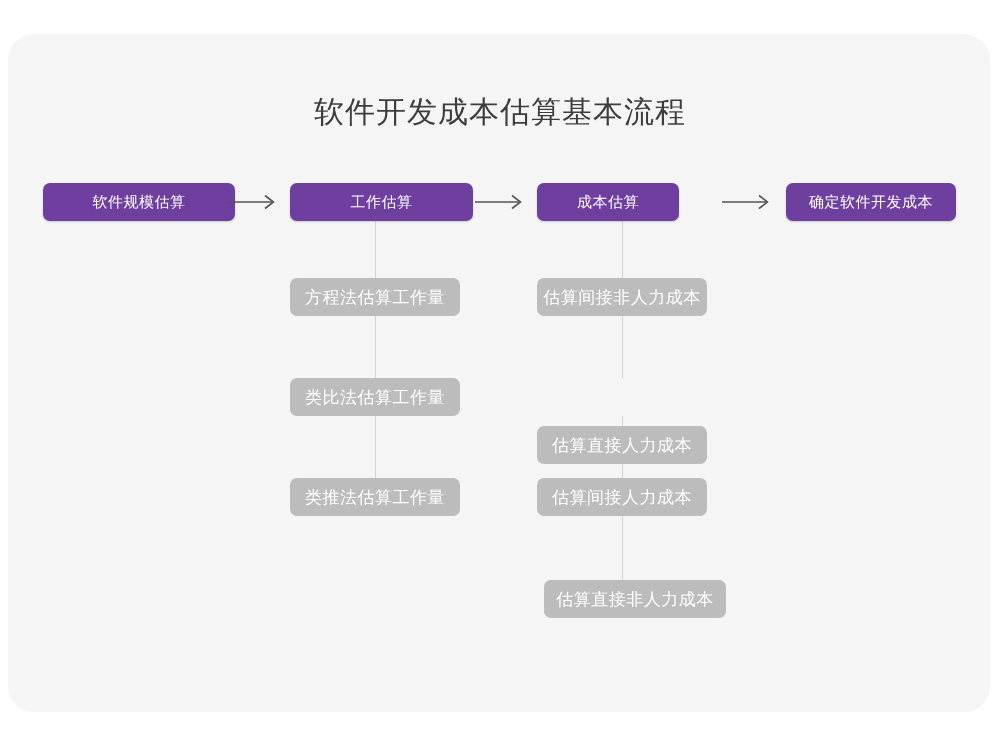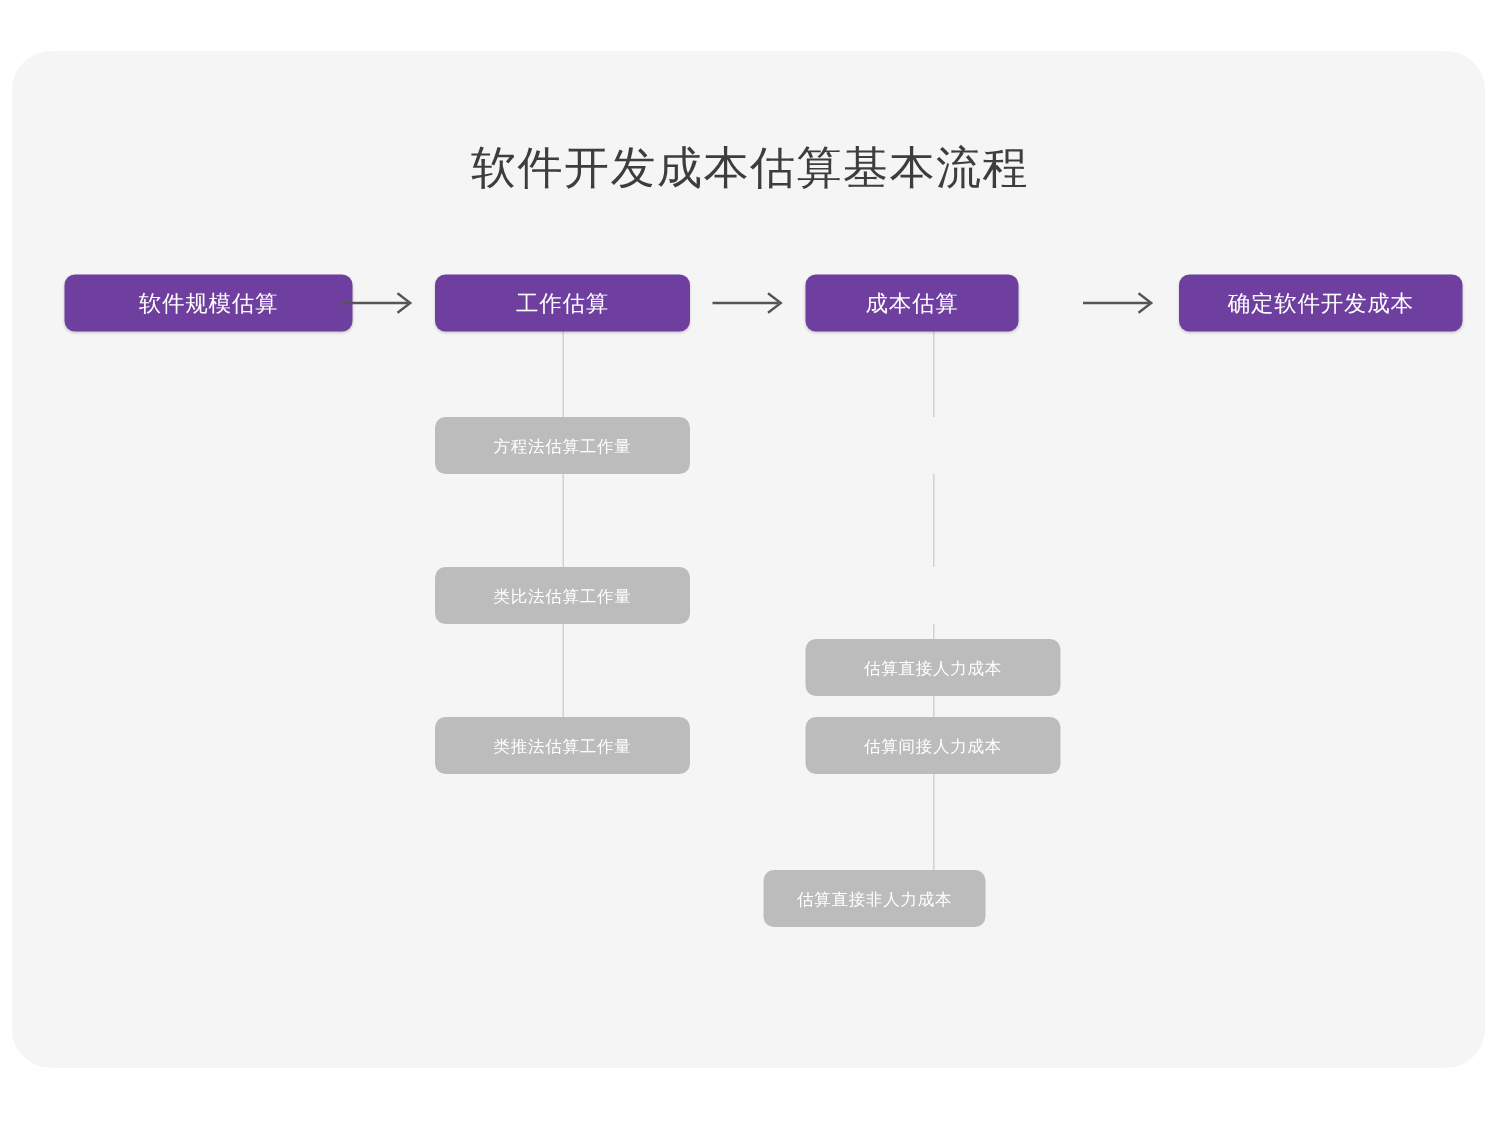--- a/index.html
+++ b/index.html
@@ -58,21 +58,21 @@
     white-space: nowrap;
     height: 38px;
   }
   .node.primary {
     background: #6f3fa0;
     box-shadow: 0 1px 2px rgba(0,0,0,0.18);
   }
   .node.secondary {
     background: #bcbcbc;
     color: #ffffff;
-    font-size: 11px;
+    font-size: 17px;
   }
 
   
   .vline {
     position: absolute;
     width: 1px;
     background: #d2d2d2;
   }
 
   
@@ -98,29 +98,29 @@
 
   <div class="vline" style="left:622px; top:220px;  height:58px;"></div>
   <div class="vline" style="left:622px; top:316px;  height:62px;"></div>
   <div class="vline" style="left:622px; top:416px;  height:62px;"></div>
   <div class="vline" style="left:622px; top:516px;  height:64px;"></div>
 
   <div class="node primary" style="left:43px;  top:183px; width:192px;">
     <span>软件规模估算</span>
   </div>
 
-  <div class="node primary" style="left:290px; top:183px; width:170px;">
+  <div class="node primary" style="left:290px; top:183px; width:183px;">
     <span>工作估算</span>
   </div>
 
   <div class="node primary" style="left:537px; top:183px; width:142px;">
     <span>成本估算</span>
   </div>
 
-  <div class="node primary" style="left:786px; top:183px; width:189px;">
+  <div class="node primary" style="left:786px; top:183px; width:170px;">
     <span>确定软件开发成本</span>
   </div>
 
   <div class="arrow" style="left:226px; top:192px;">
     <svg width="56" height="20" viewBox="0 0 56 20">
       <line x1="2" y1="10" x2="46" y2="10" stroke="#555555" stroke-width="1.6"></line>
       <polyline points="39,3.5 47.5,10 39,16.5" fill="none" stroke="#555555" stroke-width="1.6"></polyline>
     </svg>
   </div>
 
@@ -143,26 +143,29 @@
   </div>
 
   <div class="node secondary" style="left:290px; top:478px; width:170px;">
     <span>类推法估算工作量</span>
   </div>
 
   <div class="node secondary" style="left:290px; top:378px; width:170px;">
     <span>类比法估算工作量</span>
   </div>
 
+  <div class="node secondary" style="left:537px; top:278px; width:170px;">
+    <span>估算间接非人力成本</span>
+  </div>
 
   <div class="node secondary" style="left:537px; top:378px; width:170px;margin-top:48px;">
     <span>估算直接人力成本</span>
   </div>
 
   <div class="node secondary" style="left:537px; top:478px; width:170px;">
     <span>估算间接人力成本</span>
   </div>
 
-  <div class="node secondary" style="left:509px; top:580px; width:148px;">
+  <div class="node secondary" style="left:544px; top:580px; width:182px;">
     <span>估算直接非人力成本</span>
   </div>
 
 </div>
 
 </body></html>

